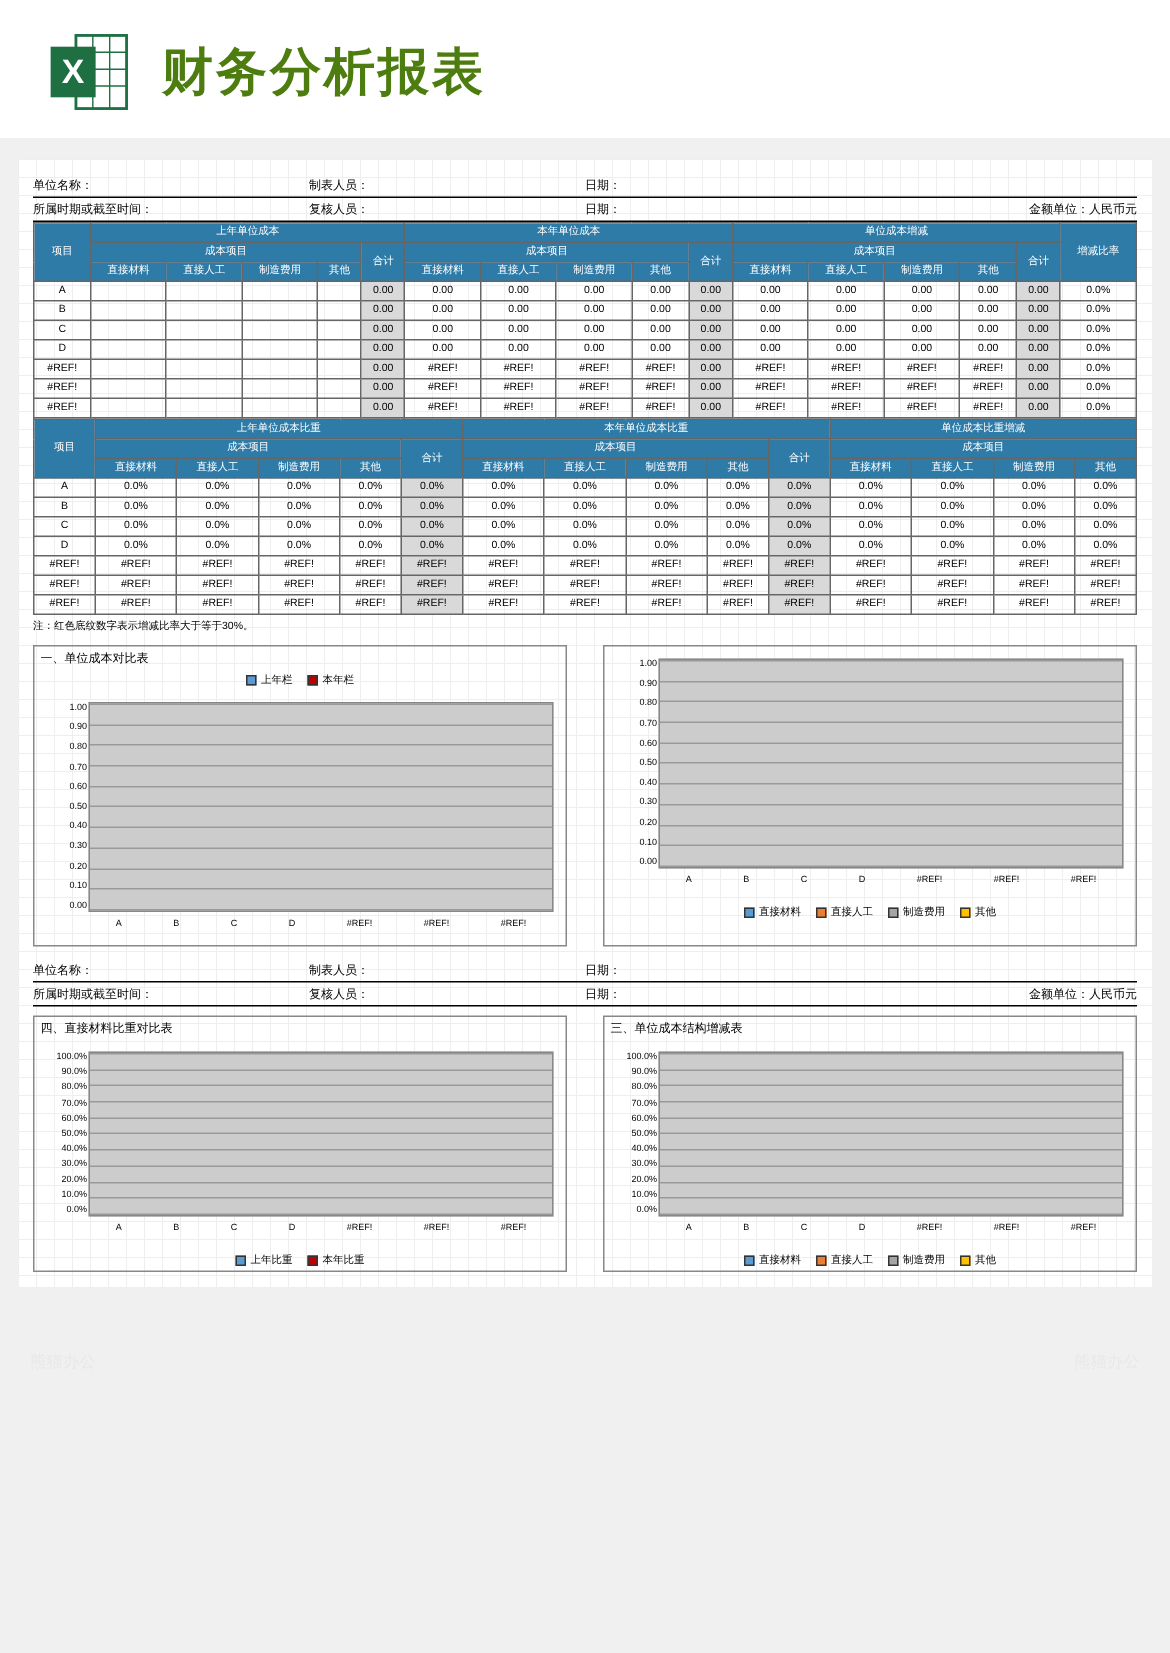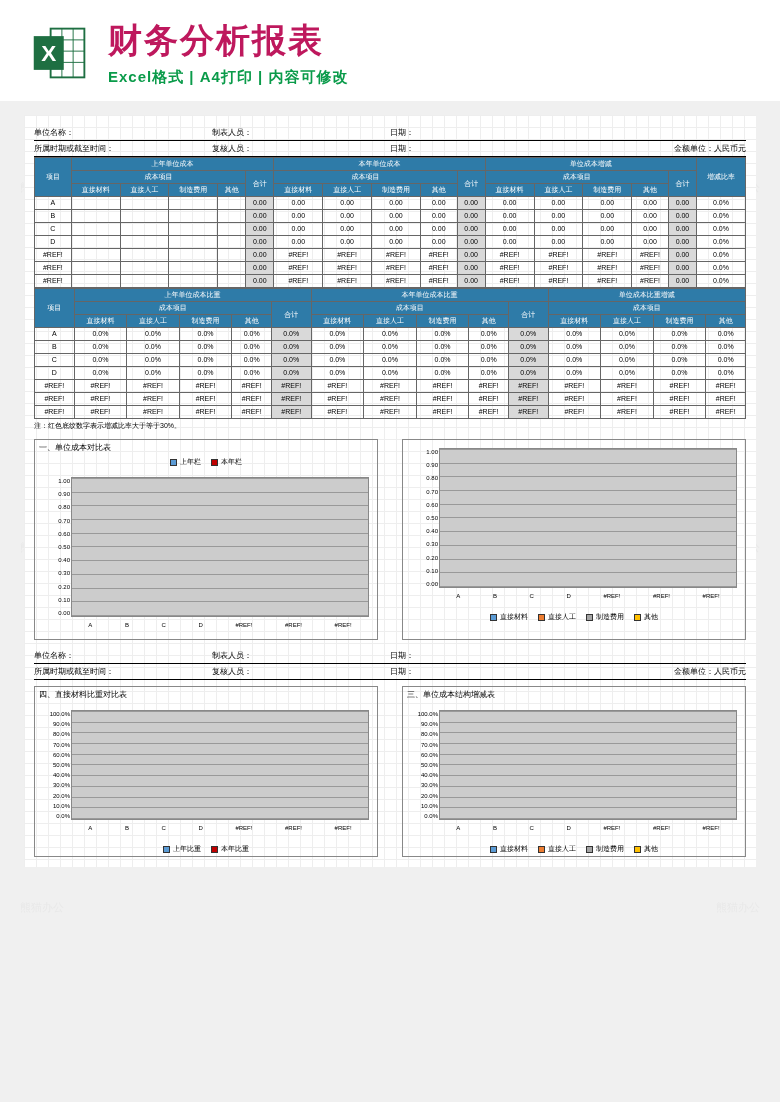--- a/index.html
+++ b/index.html
@@ -4,23 +4,23 @@
 <style>
 *{box-sizing:border-box;margin:0;padding:0}
 body{font-family:"Microsoft YaHei",SimSun,sans-serif;background:#f0f0f0;width:780px;height:1102px;position:relative}
 .watermark{position:absolute;color:#e8e8e8;font-size:11px;pointer-events:none;z-index:0}
 .wm1{top:180px;left:20px}.wm2{top:180px;right:20px}
 .wm3{top:540px;left:20px}.wm4{top:540px;right:20px}
 .wm5{top:900px;left:20px}.wm6{top:900px;right:20px}
 .header{background:#fff;padding:18px 30px 14px;display:flex;align-items:center;gap:18px;position:relative;z-index:1}
 .excel-icon{width:60px;height:60px}
 .header-text{flex:1}
-.title{font-size:34px;font-weight:800;color:#be185d;letter-spacing:2px}
+.title{font-size:34px;font-weight:800;color:#4d7c0f;letter-spacing:2px}
 .subtitle{font-size:15px;color:#0a9b4a;font-weight:600;margin-top:4px;letter-spacing:1px}
-.sheet{margin:14px 24px;background:#fff;padding:10px;position:relative;z-index:1}
+.sheet{margin:14px 12px;background:#fff;padding:10px;position:relative;z-index:1}
 .grid-bg{background-image:linear-gradient(#eee 1px,transparent 1px),linear-gradient(90deg,#eee 1px,transparent 1px);background-size:12px 12px}
 .info-row{display:flex;font-size:8px;padding:2px 0;border-bottom:1px solid #000}
 .info-row span{flex:1}
 table{width:100%;border-collapse:collapse;font-size:7px}
 th,td{border:1px solid #666;padding:1px 2px;text-align:center;height:12px;line-height:10px}
 th{background:#2e7ba8;color:#fff;font-weight:400}
 .grey{background:#d9d9d9}
 .note{font-size:7px;padding:2px 0}
 .charts-row{display:flex;gap:24px;margin-top:6px}
 .chart-box{flex:1;border:1px solid #888}
@@ -52,21 +52,20 @@
     <line x1="22" y1="18" x2="58" y2="18" stroke="#1e6f42"></line>
       <line x1="22" y1="30" x2="58" y2="30" stroke="#1e6f42"></line>
       <line x1="22" y1="42" x2="58" y2="42" stroke="#1e6f42"></line>
     <line x1="34" y1="6" x2="34" y2="58" stroke="#1e6f42"></line>
       <line x1="46" y1="6" x2="46" y2="58" stroke="#1e6f42"></line>
     <rect x="4" y="14" width="32" height="36" fill="#1e6f42"></rect>
     <text x="20" y="40" font-size="24" fill="#fff" text-anchor="middle" font-weight="bold">X</text>
   </svg>
   <div class="header-text">
     <div class="title">财务分析报表</div>
-    <div class="subtitle">Excel格式 | A4打印 | 内容可修改</div>
   </div>
 </div>
 
 <div class="sheet grid-bg">
   <div class="info-row">
     <span>单位名称：</span>
     <span>制表人员：</span>
     <span>日期：</span>
     <span></span>
   </div>

